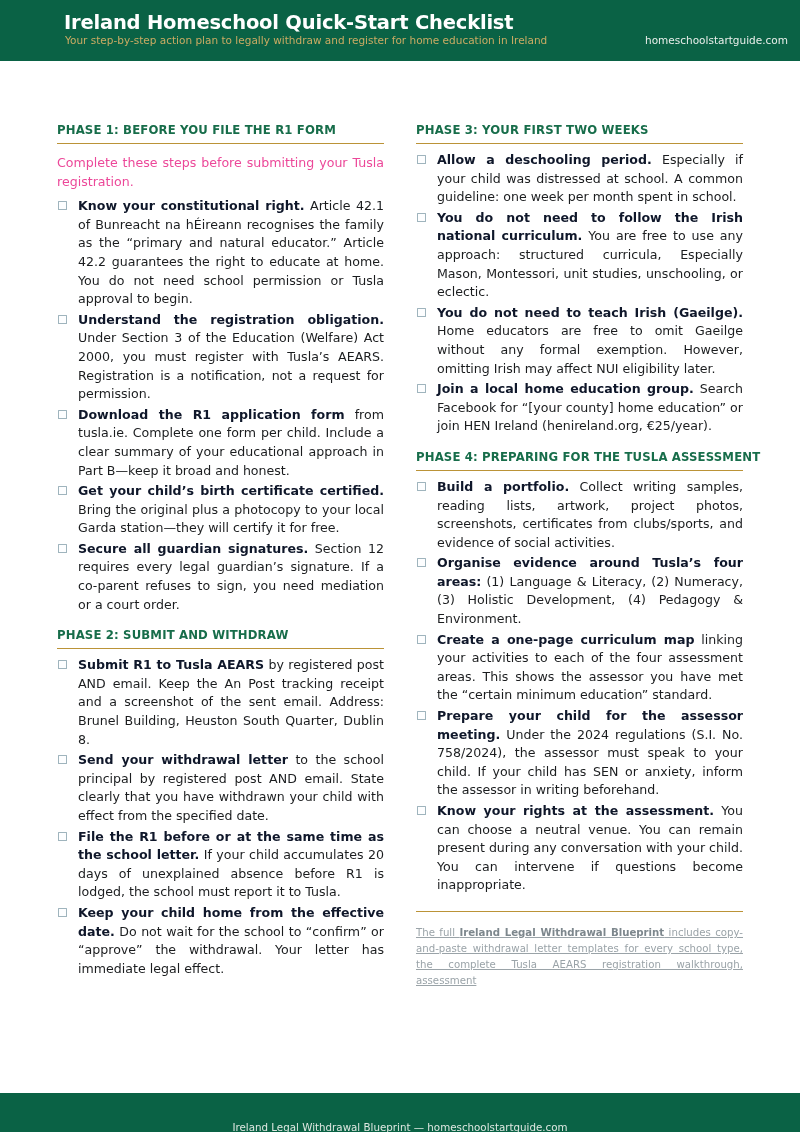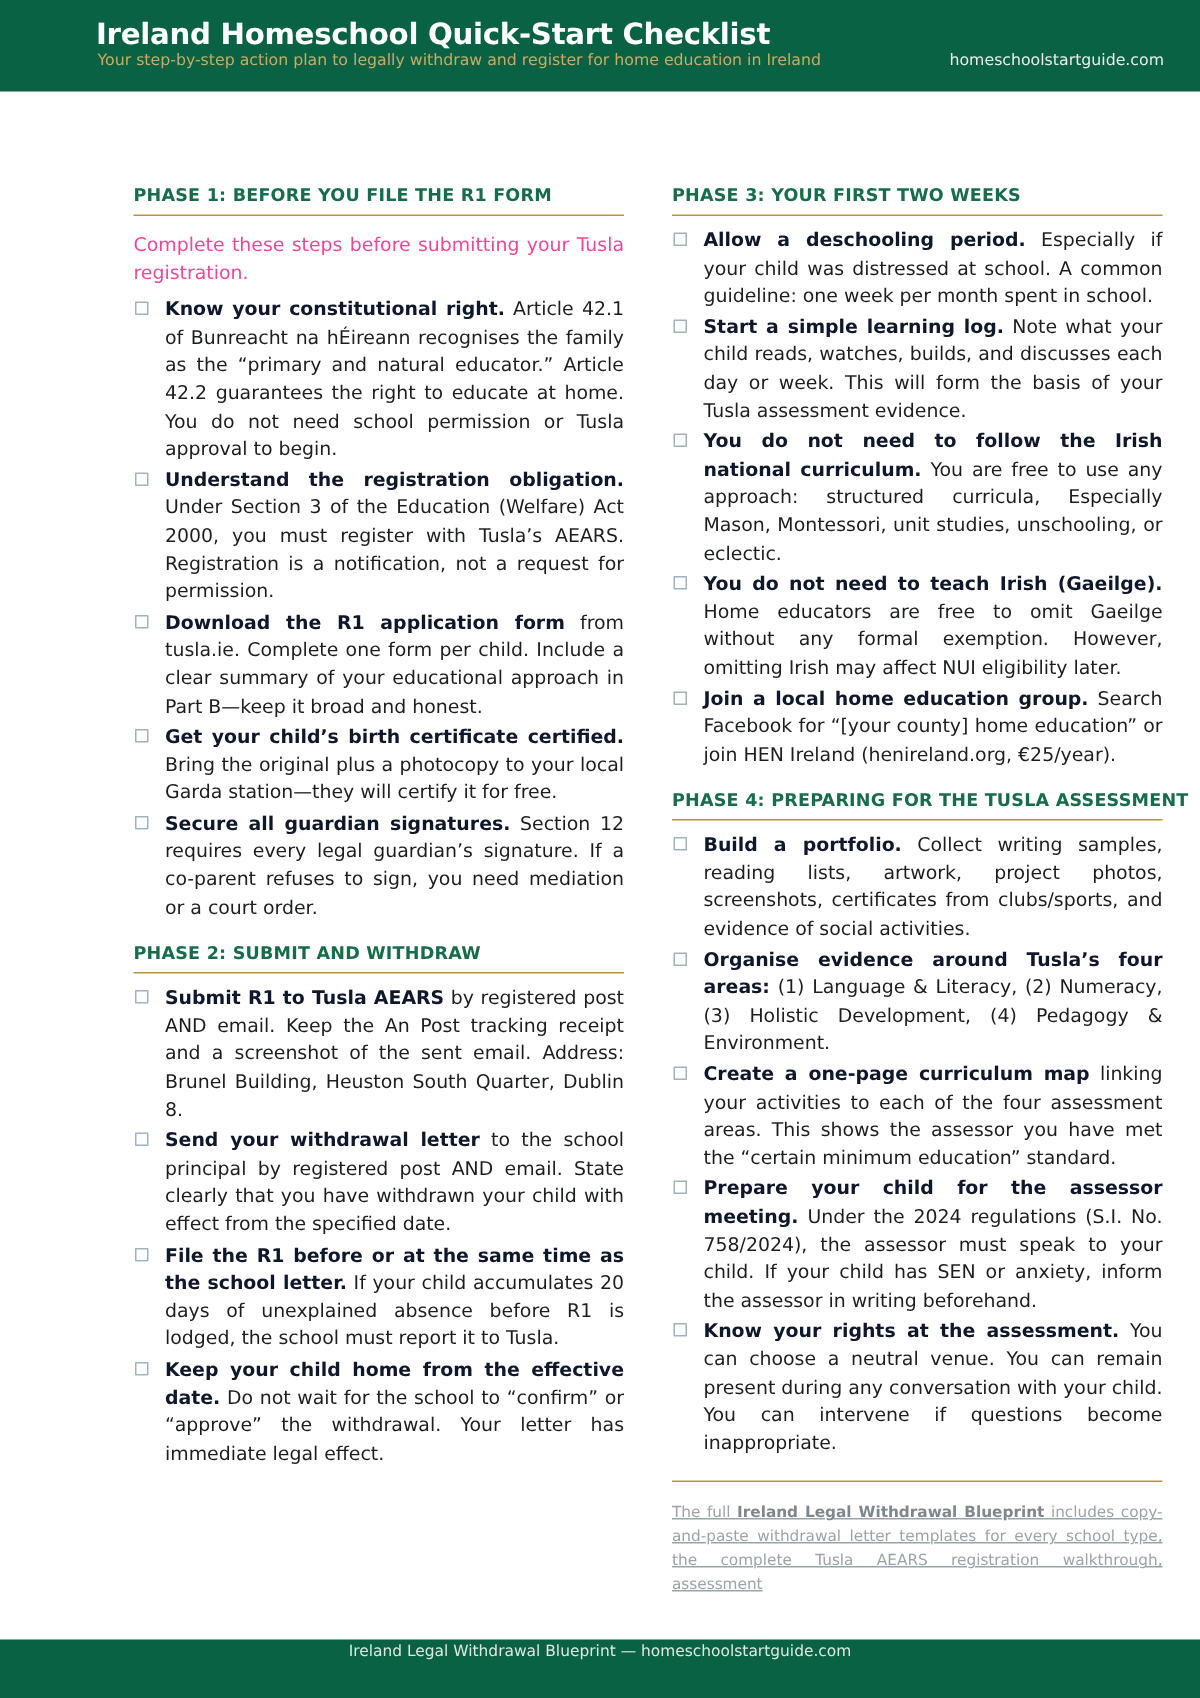--- a/index.html
+++ b/index.html
@@ -43,40 +43,39 @@
     position: absolute;
     left: 65px;
     top: 34px;
     color: #cbab63;
     font-size: 10.5px;
     font-weight: normal;
     white-space: nowrap;
   }
   .header-url {
     position: absolute;
-    right: 24px;
+    right: 12px;
     top: 34px;
     color: #e9eeea;
     font-size: 10.5px;
     white-space: nowrap;
   }
 
   
   .page {
     position: absolute;
     left: 0;
     top: 61px;
     width: 800px;
     height: 1032px;
   }
   .col {
     position: absolute;
     top: 62px;
     width: 327px;
-    margin-left: 32px;
   }
   .col-left  { left: 57px; }
   .col-right { left: 416px; }
 
   
   .phase-head {
     color: #176d4a;
     font-size: 11.7px;
     font-weight: bold;
     letter-spacing: 0.15px;
@@ -166,21 +165,21 @@
     position: absolute;
     left: 0;
     top: 1093px;
     width: 800px;
     height: 39px;
     background: #0a6245;
   }
   .footer-text {
     position: absolute;
     left: 0;
-    top: 2px;
+    top: 28px;
     width: 800px;
     text-align: center;
     color: #dfe8e2;
     font-size: 10.3px;
   }
 </style>
 </head>
 <body>
 
 <div class="header">
@@ -242,23 +241,20 @@
   <div class="col col-right">
 
     <div class="phase-block">
       <div class="phase-head">PHASE 3: YOUR FIRST TWO WEEKS</div>
       <div class="phase-rule"></div>
       <ul class="checklist tight">
         <li>
           <span class="cbox"></span><span class="lead">Allow a deschooling period.</span> <span class="rest">Especially if your child was distressed at school.   A common guideline: one week per month spent in school.</span>
         </li>
         <li>
-          <span class="cbox"></span><span class="lead">Start a simple learning log.</span> <span class="rest">Note what your child reads, watches, builds, and discusses each day or week. This will form the basis of your Tusla assessment evidence.</span>
-        </li>
-        <li>
           <span class="cbox"></span><span class="lead">You do not need to follow the Irish national curriculum.</span> <span class="rest">You are free to use any approach: structured curricula, Especially Mason, Montessori, unit studies, unschooling, or eclectic.</span>
         </li>
         <li>
           <span class="cbox"></span><span class="lead">You do not need to teach Irish (Gaeilge).</span> <span class="rest">Home educators are free to omit Gaeilge without any formal exemption.  However, omitting Irish may affect NUI eligibility later.</span>
         </li>
         <li>
           <span class="cbox"></span><span class="lead">Join a local home education group.</span> <span class="rest">Search Facebook for “[your county] home education” or join HEN Ireland (henireland.org, €25/year).</span>
         </li>
       </ul>
     </div>

